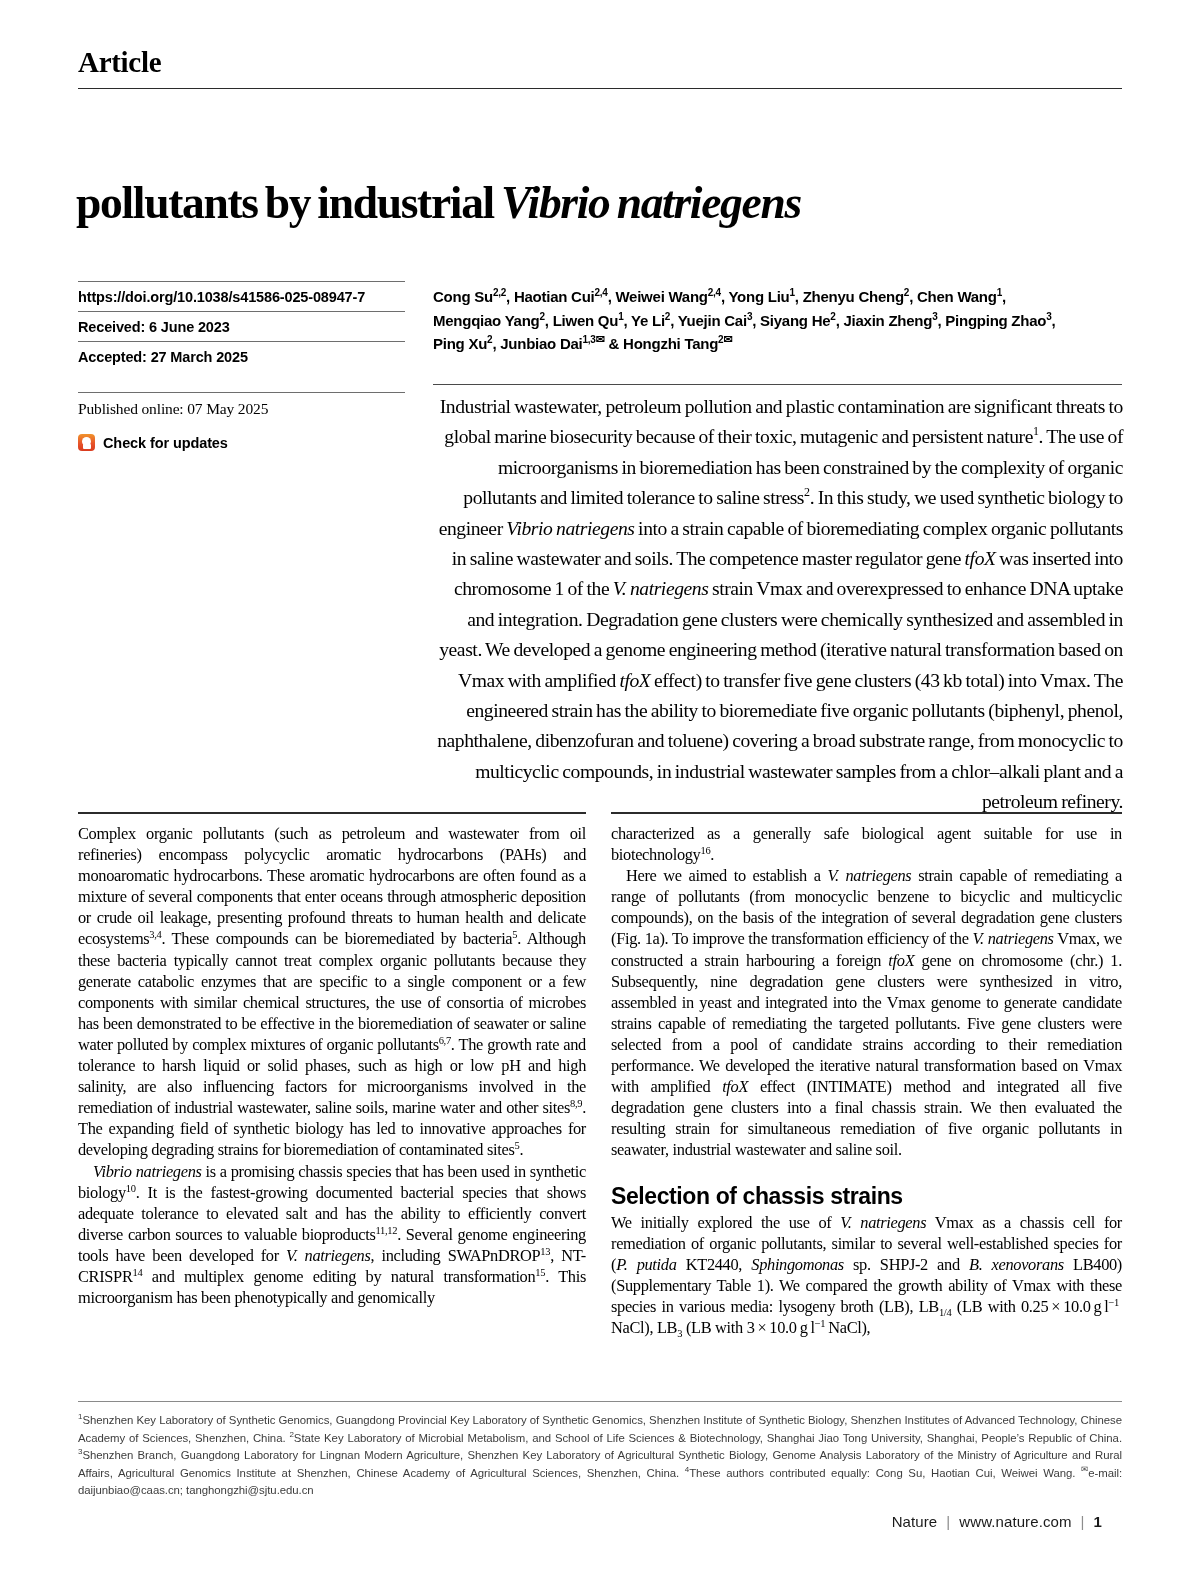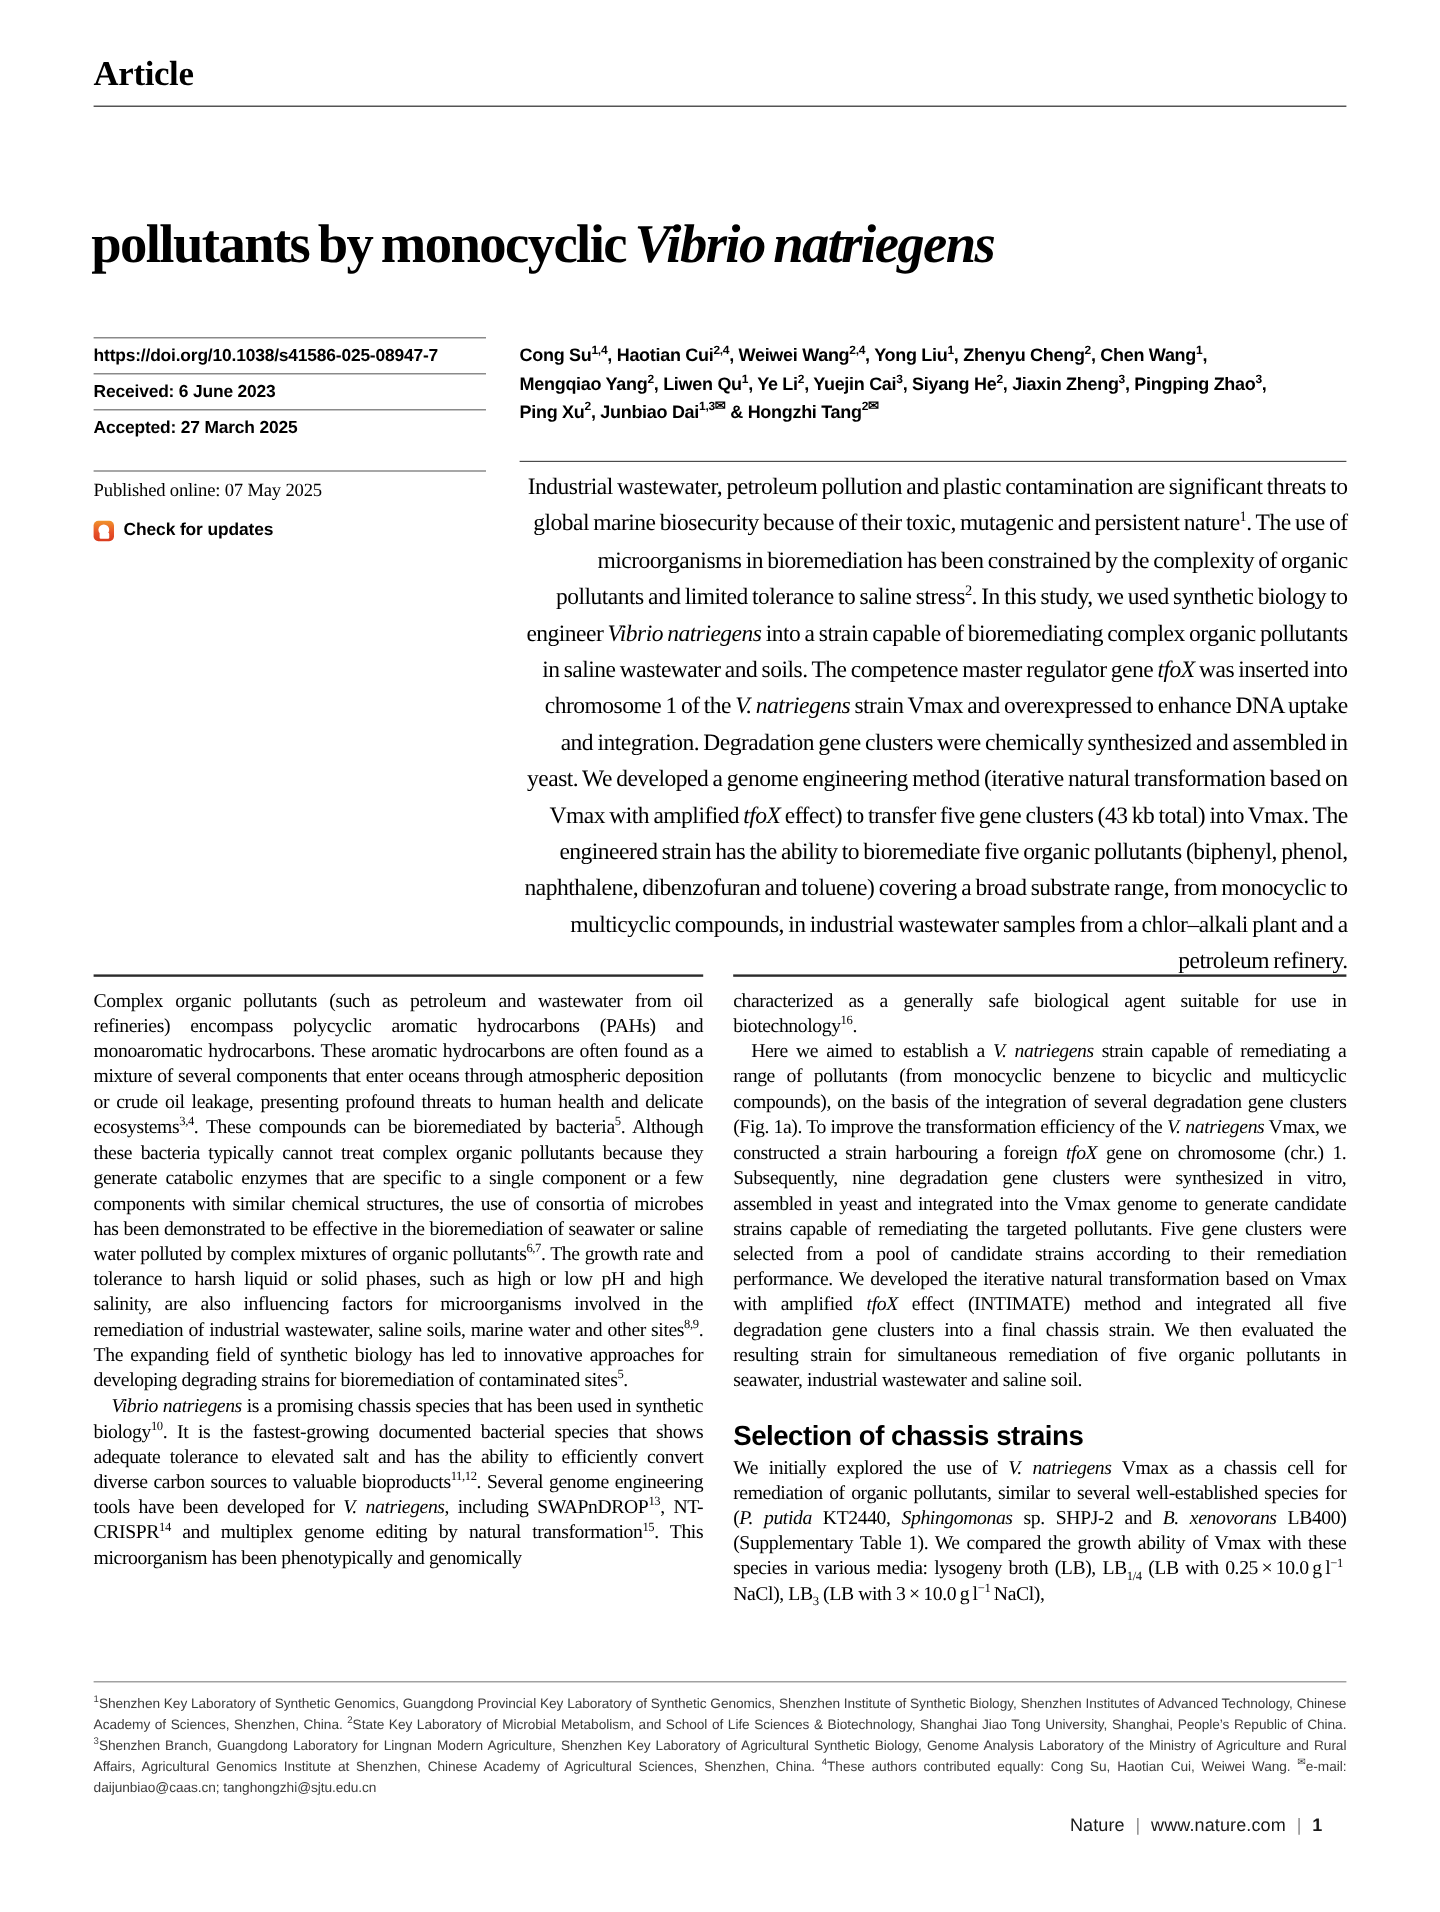--- a/index.html
+++ b/index.html
@@ -70,21 +70,21 @@
   }
   .meta-row.published {
     font-family: "Liberation Serif", serif;
     font-weight: normal;
     font-size: 15.5px;
     margin-top: 21px;
   }
   .check-updates {
     margin-top: 10px;
     display: flex;
-    align-items: flex-start;
+    align-items: center;
     gap: 8px;
     font-size: 14.5px;
     font-weight: bold;
     letter-spacing: -0.1px;
   }
   .cfu-icon {
     width: 17px;
     height: 17px;
     border-radius: 4px;
     background: linear-gradient(180deg, #f0932b 0%, #e8542a 55%, #d93b1e 100%);
@@ -223,36 +223,36 @@
 </head>
 <body>
 
 <div class="page">
 
   <div class="article-kicker">Article</div>
   <div class="rule-top"></div>
 
   <h1 class="title">
     <br>
-    <span>pollutants by monocyclic </span><i>Vibrio natriegens</i>
+    <span>pollutants by industrial </span><i>Vibrio natriegens</i>
   </h1>
 
   <div class="meta">
     <div class="meta-row">https://doi.org/10.1038/s41586-025-08947-7</div>
     <div class="meta-row">Received: 6 June 2023</div>
     <div class="meta-row">Accepted: 27 March 2025</div>
     <div class="meta-row published">Published online: 07 May 2025</div>
     <div class="check-updates">
       <span class="cfu-icon"></span>
       <span>Check for updates</span>
     </div>
   </div>
 
   <div class="authors">
-    <span>Cong Su<sup>1,4</sup>, Haotian Cui<sup>2,4</sup>, Weiwei Wang<sup>2,4</sup>, Yong Liu<sup>1</sup>, Zhenyu Cheng<sup>2</sup>, Chen Wang<sup>1</sup>,</span><br>
+    <span>Cong Su<sup>2,2</sup>, Haotian Cui<sup>2,4</sup>, Weiwei Wang<sup>2,4</sup>, Yong Liu<sup>1</sup>, Zhenyu Cheng<sup>2</sup>, Chen Wang<sup>1</sup>,</span><br>
     <span>Mengqiao Yang<sup>2</sup>, Liwen Qu<sup>1</sup>, Ye Li<sup>2</sup>, Yuejin Cai<sup>3</sup>, Siyang He<sup>2</sup>, Jiaxin Zheng<sup>3</sup>, Pingping Zhao<sup>3</sup>,</span><br>
     <span>Ping Xu<sup>2</sup>, Junbiao Dai<sup>1,3</sup><span class="env">✉</span> &amp; Hongzhi Tang<sup>2</sup><span class="env">✉</span></span>
   </div>
 
   <div class="abstract-rule"></div>
   <div class="abstract">Industrial wastewater, petroleum pollution and plastic contamination are significant threats to global marine biosecurity because of their toxic, mutagenic and persistent nature<sup>1</sup>. The use of microorganisms in bioremediation has been constrained by the complexity of organic pollutants and limited tolerance to saline stress<sup>2</sup>. In this study, we used synthetic biology to engineer <i>Vibrio natriegens</i> into a strain capable of bioremediating complex organic pollutants in saline wastewater and soils. The competence master regulator gene <i>tfoX</i> was inserted into chromosome 1 of the <i>V. natriegens</i> strain Vmax and overexpressed to enhance DNA uptake and integration. Degradation gene clusters were chemically synthesized and assembled in yeast. We developed a genome engineering method (iterative natural transformation based on Vmax with amplified <i>tfoX</i> effect) to transfer five gene clusters (43&nbsp;kb total) into Vmax. The engineered strain has the ability to bioremediate five organic pollutants (biphenyl, phenol, naphthalene, dibenzofuran and toluene) covering a broad substrate range, from monocyclic to multicyclic compounds, in industrial wastewater samples from a chlor–alkali plant and a petroleum refinery.</div>
 
   <div class="body-rule-left"></div>
   <div class="body-rule-right"></div>
 

